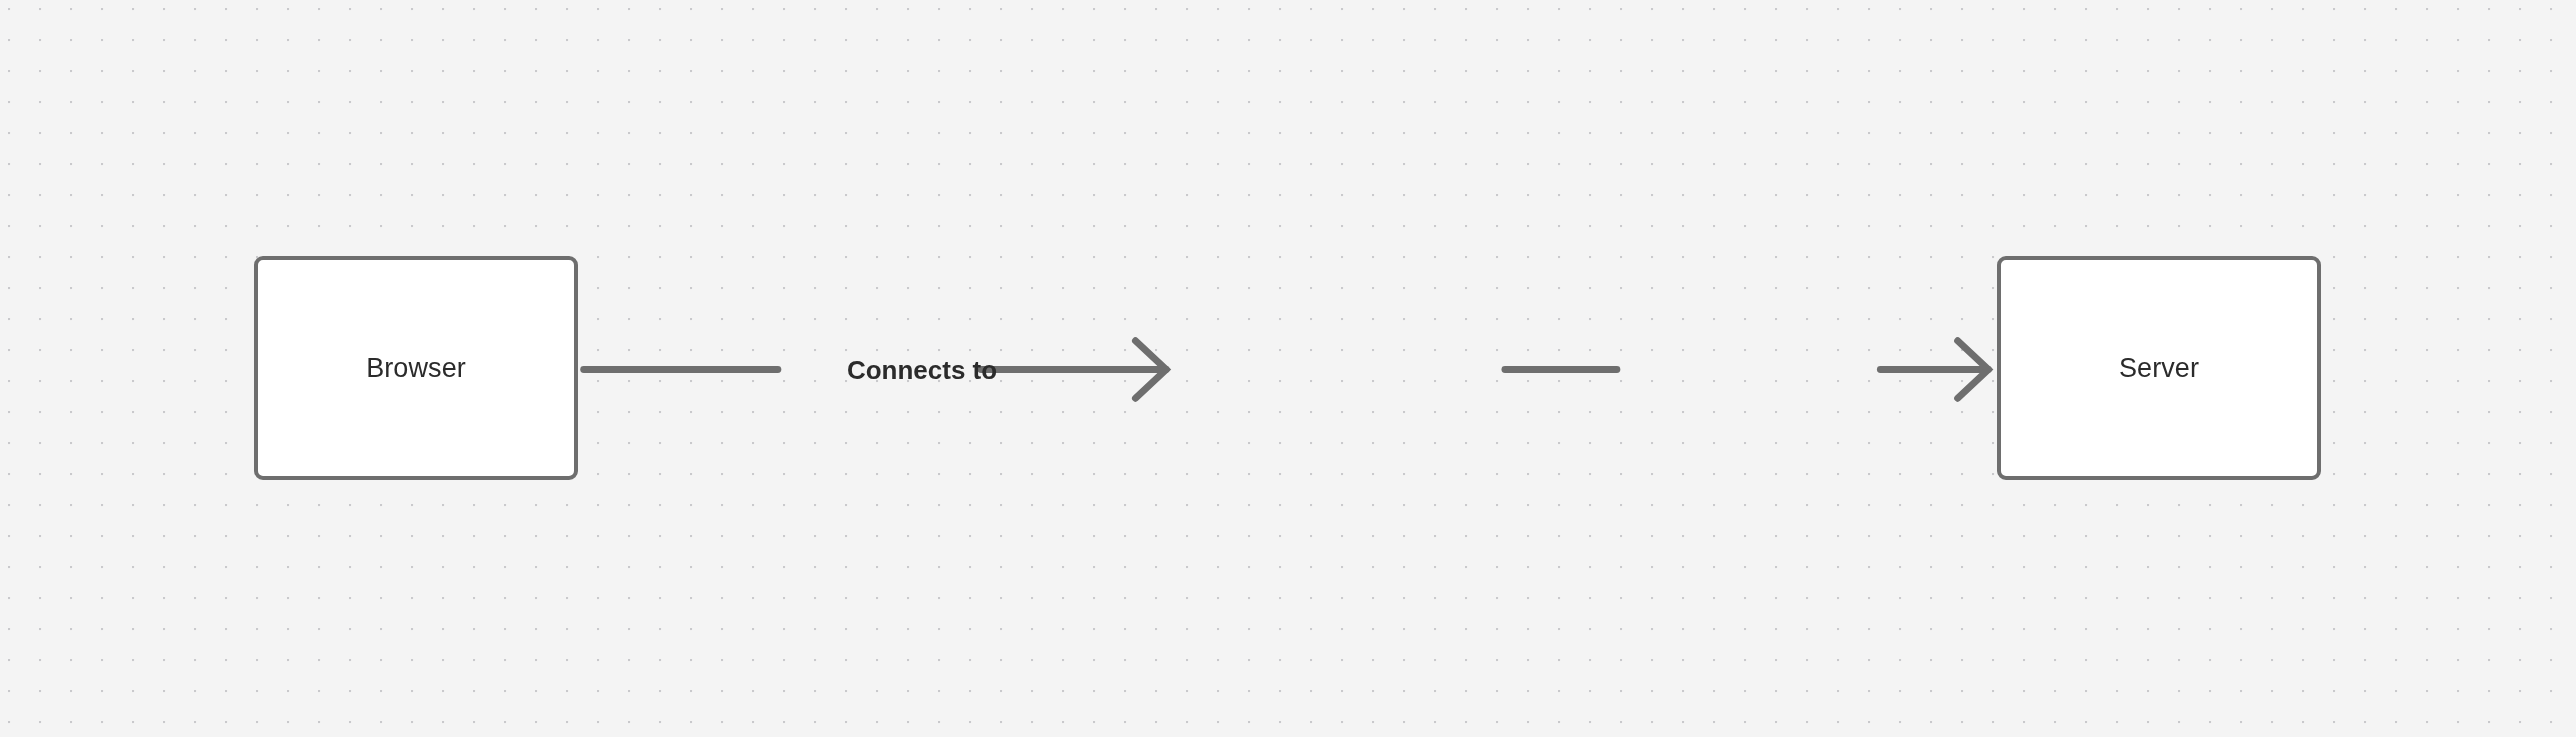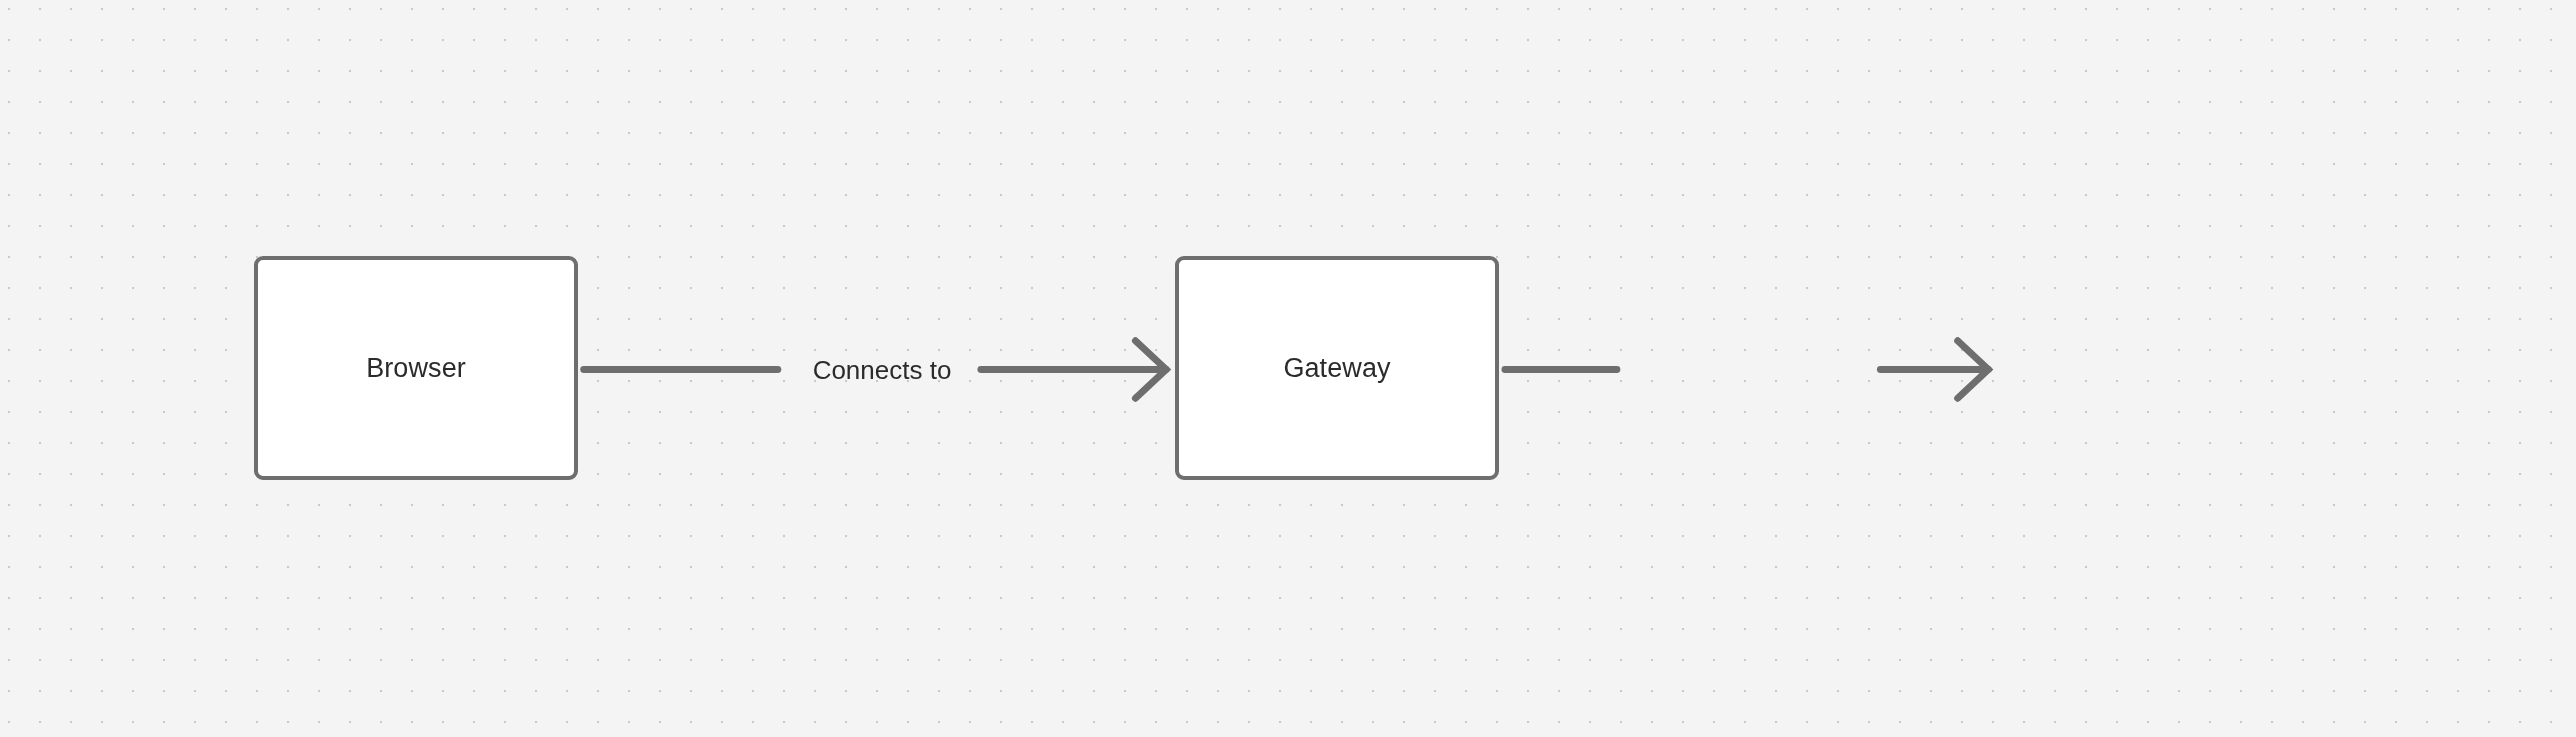--- a/index.html
+++ b/index.html
@@ -59,21 +59,21 @@
   .edge-label {
     position: absolute;
     font-size: 26px;
     color: #2b2b2b;
     text-align: center;
     line-height: 1.32;
     white-space: pre-line;
     transform: translate(-50%, -50%);
   }
 
-  #edge-label-1 { left: 882px; top: 370px; }
+  #edge-label-1 { left: 922px; top: 370px; font-weight: bold; }
   #edge-label-2 { left: 1744px; top: 370px; }
 </style>
 </head>
 <body>
 
 <div id="canvas">
 
   <svg class="edge-layer" width="2576" height="737" viewBox="0 0 2600 744" xmlns="http://www.w3.org/2000/svg">
 
     <g stroke="#6e6e6e" stroke-width="7" stroke-linecap="round" fill="none">
@@ -87,22 +87,22 @@
       <line x1="1898" y1="373" x2="2007" y2="373"></line>
       <polyline points="1976,344 2007,373 1976,402"></polyline>
     </g>
 
   </svg>
 
   <div class="node" id="node-browser">
     <span class="node-label">Browser</span>
   </div>
 
-  <div class="node" id="node-gateway">
-    <span class="node-label">Gateway</span>
+
+  <div class="node" id="node-server">
+    <span class="node-label">Server</span>
   </div>
-
 
   <div class="edge-label" id="edge-label-1">Connects to</div>
 
 
 </div>
 
 
 </body></html>

